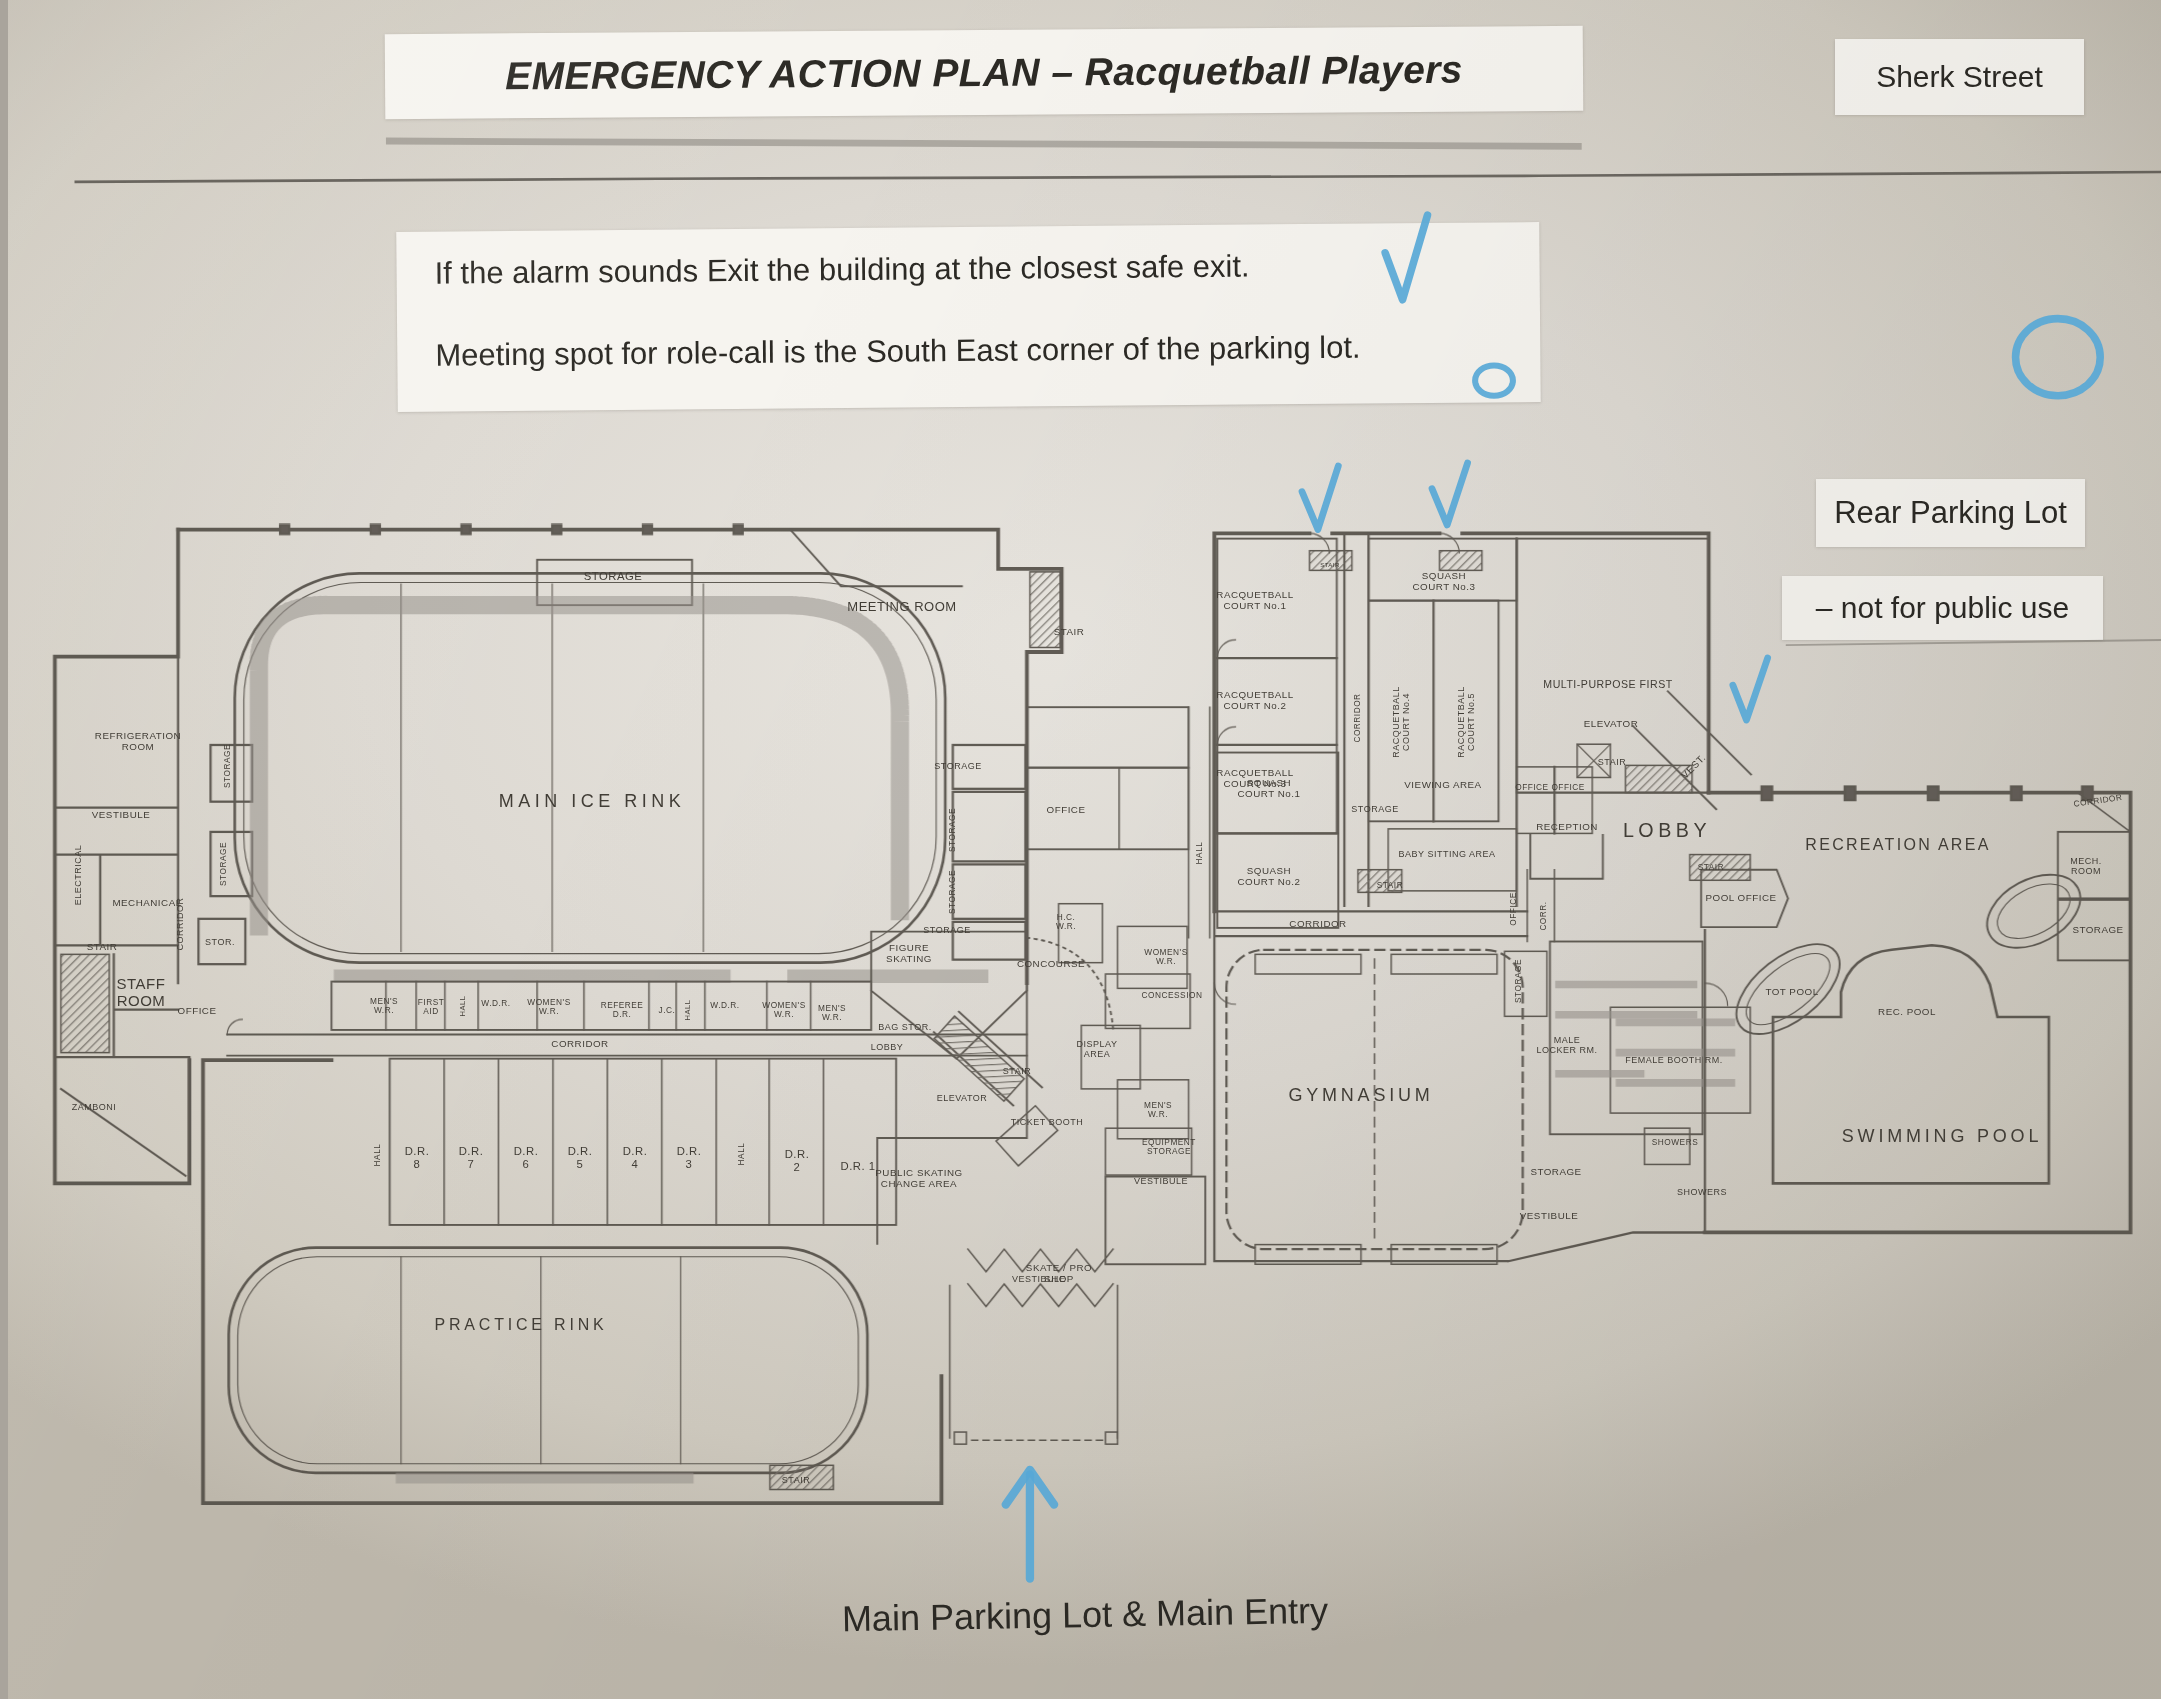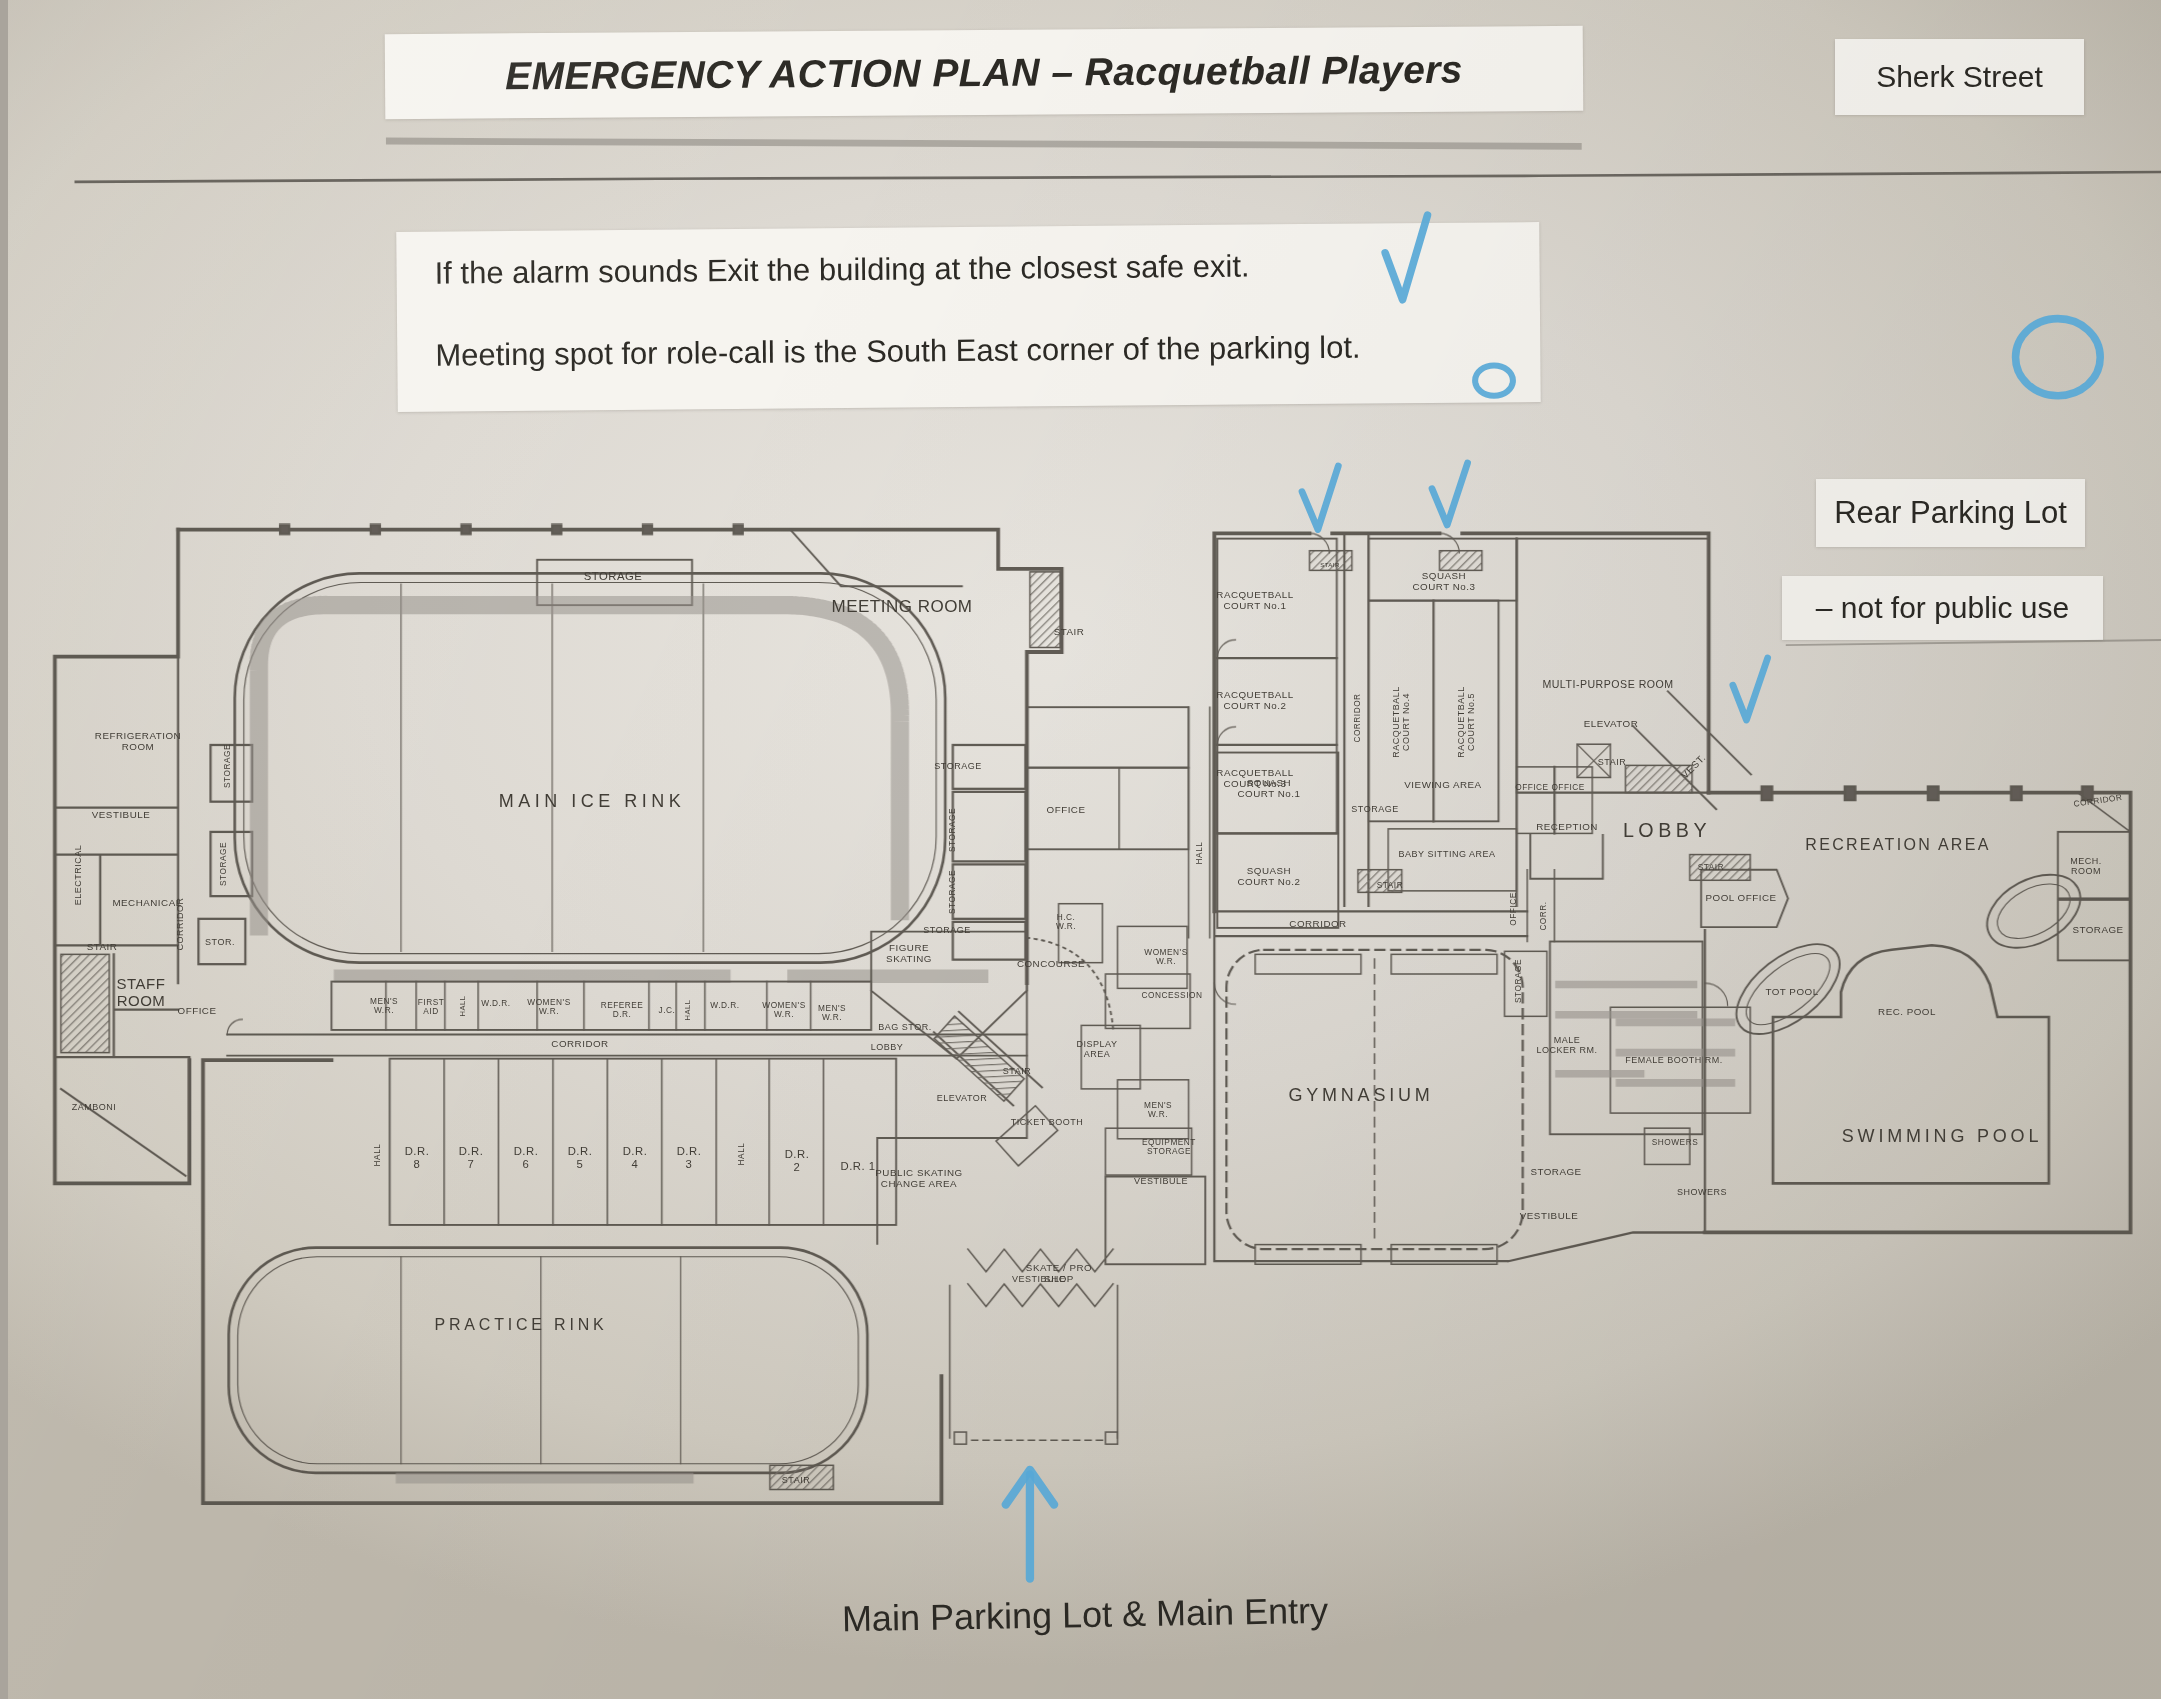--- a/index.html
+++ b/index.html
@@ -206,21 +206,21 @@
         <rect x="720" y="694" width="12" height="12" fill="#55504a"></rect>
       <rect x="840" y="694" width="12" height="12" fill="#55504a"></rect>
         <rect x="960" y="694" width="12" height="12" fill="#55504a"></rect>
 
       <path d="M1722,705 a26,26 0 0 1 26,26 M1894,705 a26,26 0 0 1 26,26 M1600,870 a24,24 0 0 1 24,-24 M1600,985 a24,24 0 0 1 24,-24 M2245,1300 a30,30 0 0 1 30,30 M1596,1300 a28,28 0 0 0 28,28 M290,1368 a20,20 0 0 1 20,-20" stroke-width="1.5"></path>
     </g>
   </svg>
 
   <div id="labels">
       <div class="plan-label" style="left: 605px; top: 576px; font-size: 11.3px; transform: translate(-50%, -50%);">STORAGE</div>
-      <div class="plan-label" style="left: 894px; top: 607px; font-size: 17px; transform: translate(-50%, -50%);">MEETING ROOM</div>
+      <div class="plan-label" style="left: 894px; top: 607px; font-size: 13px; transform: translate(-50%, -50%);">MEETING ROOM</div>
       <div class="plan-label" style="left: 1061px; top: 632px; font-size: 9.8px; transform: translate(-50%, -50%);">STAIR</div>
       <div class="plan-label" style="left: 584px; top: 801px; font-size: 18px; letter-spacing: 4.5px; transform: translate(-50%, -50%);">MAIN ICE RINK</div>
       <div class="plan-label" style="left: 130px; top: 742px; font-size: 9.8px; transform: translate(-50%, -50%);">REFRIGERATION
 ROOM</div>
       <div class="plan-label" style="left: 113px; top: 815px; font-size: 9.8px; transform: translate(-50%, -50%);">VESTIBULE</div>
       <div class="plan-label" style="left: 70px; top: 875px; font-size: 9px; transform: translate(-50%, -50%) rotate(-90deg);">ELECTRICAL</div>
       <div class="plan-label" style="left: 139px; top: 903px; font-size: 9.8px; transform: translate(-50%, -50%);">MECHANICAL</div>
       <div class="plan-label" style="left: 172px; top: 924px; font-size: 9px; transform: translate(-50%, -50%) rotate(-90deg);">CORRIDOR</div>
       <div class="plan-label" style="left: 220px; top: 766px; font-size: 8.3px; transform: translate(-50%, -50%) rotate(-90deg);">STORAGE</div>
       <div class="plan-label" style="left: 216px; top: 864px; font-size: 8.3px; transform: translate(-50%, -50%) rotate(-90deg);">STORAGE</div>
@@ -305,21 +305,21 @@
       <div class="plan-label" style="left: 1247px; top: 779px; font-size: 9.8px; transform: translate(-50%, -50%);">RACQUETBALL
 COURT No.3</div>
       <div class="plan-label" style="left: 1350px; top: 718px; font-size: 8.3px; transform: translate(-50%, -50%) rotate(-90deg);">CORRIDOR</div>
       <div class="plan-label" style="left: 1322px; top: 565px; font-size: 6px; transform: translate(-50%, -50%);">STAIR</div>
       <div class="plan-label" style="left: 1393px; top: 722px; font-size: 9px; transform: translate(-50%, -50%) rotate(-90deg);">RACQUETBALL
 COURT No.4</div>
       <div class="plan-label" style="left: 1458px; top: 722px; font-size: 9px; transform: translate(-50%, -50%) rotate(-90deg);">RACQUETBALL
 COURT No.5</div>
       <div class="plan-label" style="left: 1436px; top: 582px; font-size: 9.8px; transform: translate(-50%, -50%);">SQUASH
 COURT No.3</div>
-      <div class="plan-label" style="left: 1600px; top: 685px; font-size: 10.6px; transform: translate(-50%, -50%);">MULTI-PURPOSE ROOM</div>
+      <div class="plan-label" style="left: 1600px; top: 685px; font-size: 10.6px; transform: translate(-50%, -50%);">MULTI-PURPOSE FIRST</div>
       <div class="plan-label" style="left: 1603px; top: 724px; font-size: 9.8px; transform: translate(-50%, -50%);">ELEVATOR</div>
       <div class="plan-label" style="left: 1604px; top: 762px; font-size: 9px; transform: translate(-50%, -50%);">STAIR</div>
       <div class="plan-label" style="left: 1542px; top: 788px; font-size: 8.3px; transform: translate(-50%, -50%);">OFFICE OFFICE</div>
       <div class="plan-label" style="left: 1559px; top: 827px; font-size: 9.8px; transform: translate(-50%, -50%);">RECEPTION</div>
       <div class="plan-label" style="left: 1659px; top: 830px; font-size: 19.7px; letter-spacing: 4.5px; transform: translate(-50%, -50%);">LOBBY</div>
       <div class="plan-label" style="left: 1686px; top: 767px; font-size: 9.8px; transform: translate(-50%, -50%) rotate(-45deg);">VEST.</div>
       <div class="plan-label" style="left: 1261px; top: 789px; font-size: 9.8px; transform: translate(-50%, -50%);">SQUASH
 COURT No.1</div>
       <div class="plan-label" style="left: 1261px; top: 877px; font-size: 9.8px; transform: translate(-50%, -50%);">SQUASH
 COURT No.2</div>

